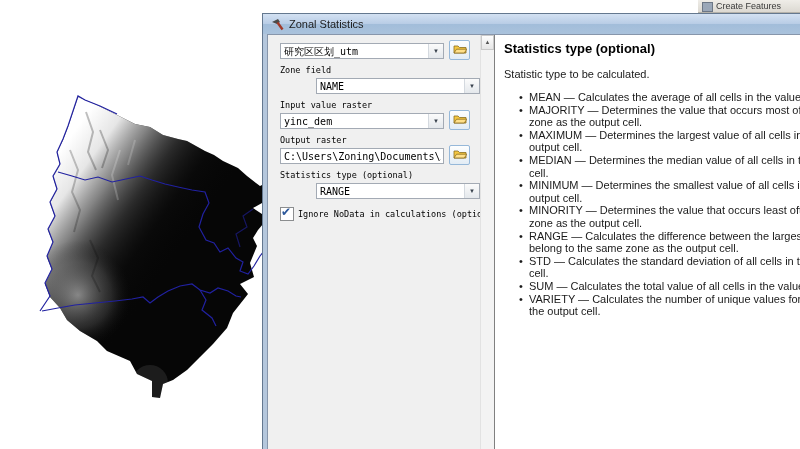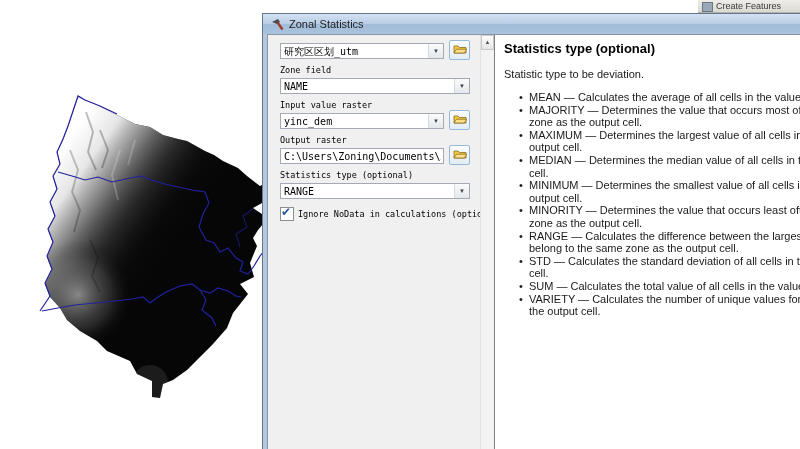--- a/index.html
+++ b/index.html
@@ -33,21 +33,21 @@
   .flabel{font-family:"DejaVu Sans Mono",monospace;font-size:8.5px;color:#000;height:12px;
           line-height:12px;white-space:nowrap;}
   .frow{display:flex;align-items:center;height:20px;text-decoration:underline;}
   .combo{position:relative;height:16px;background:#fff;border:1px solid #a3aab4;box-sizing:border-box;}
   .combo .cval{position:absolute;left:3px;top:1px;right:16px;font-family:"DejaVu Sans Mono",monospace;
                font-size:10px;line-height:13px;color:#000;white-space:nowrap;overflow:hidden;}
   .combo .carrow{position:absolute;right:0;top:0;width:14px;height:14px;text-align:center;
                  font-size:6px;line-height:14px;color:#39424e;background:linear-gradient(#fbfbfb,#e4e8ec);
                  border-left:1px solid #d4d9df;cursor:default;}
   .w-combo{width:164px;}
-  .w-full{width:190px;}
+  .w-full{width:190px;margin-left:36px;}
   .browse{width:21px;height:20px;margin-left:5px;box-sizing:border-box;margin-top:-2px;
           border:1px solid #96b8d9;border-radius:2px;background:linear-gradient(#fdfefe,#e2ecf5);
           display:flex;align-items:center;justify-content:center;}
   .chkrow{display:flex;align-items:center;margin-top:6px;white-space:nowrap;overflow:hidden;}
   .chkbox{position:relative;width:12px;height:12px;background:#fff;border:1px solid #8b8d8f;
           box-sizing:content-box;flex:0 0 auto;}
   .chkbox .mark{position:absolute;left:0px;top:-3px;font-size:12px;color:#2b579a;display:none;}
   .chkbox.checked .mark{display:block;}
   .chklabel{font-family:"DejaVu Sans Mono",monospace;font-size:8.5px;color:#000;margin-left:4px;}
 
@@ -218,21 +218,21 @@
       </div>
 
       <div class="vscroll">
         <div class="scrollup">
           <span>▲</span>
         </div>
       </div>
 
       <div class="help-pane">
         <div class="help-h">Statistics type (optional)</div>
-        <div class="help-intro">Statistic type to be deviation.</div>
+        <div class="help-intro">Statistic type to be calculated.</div>
         <ul class="help-list">
             <li>
               <div class="hline">MEAN — Calculates the average of all cells in the value raster t</div>
             </li>
             <li>
               <div class="hline">MAJORITY — Determines the value that occurs most often of al</div>
               <div class="hline">zone as the output cell.</div>
             </li>
             <li>
               <div class="hline">MAXIMUM — Determines the largest value of all cells in the valu</div>

